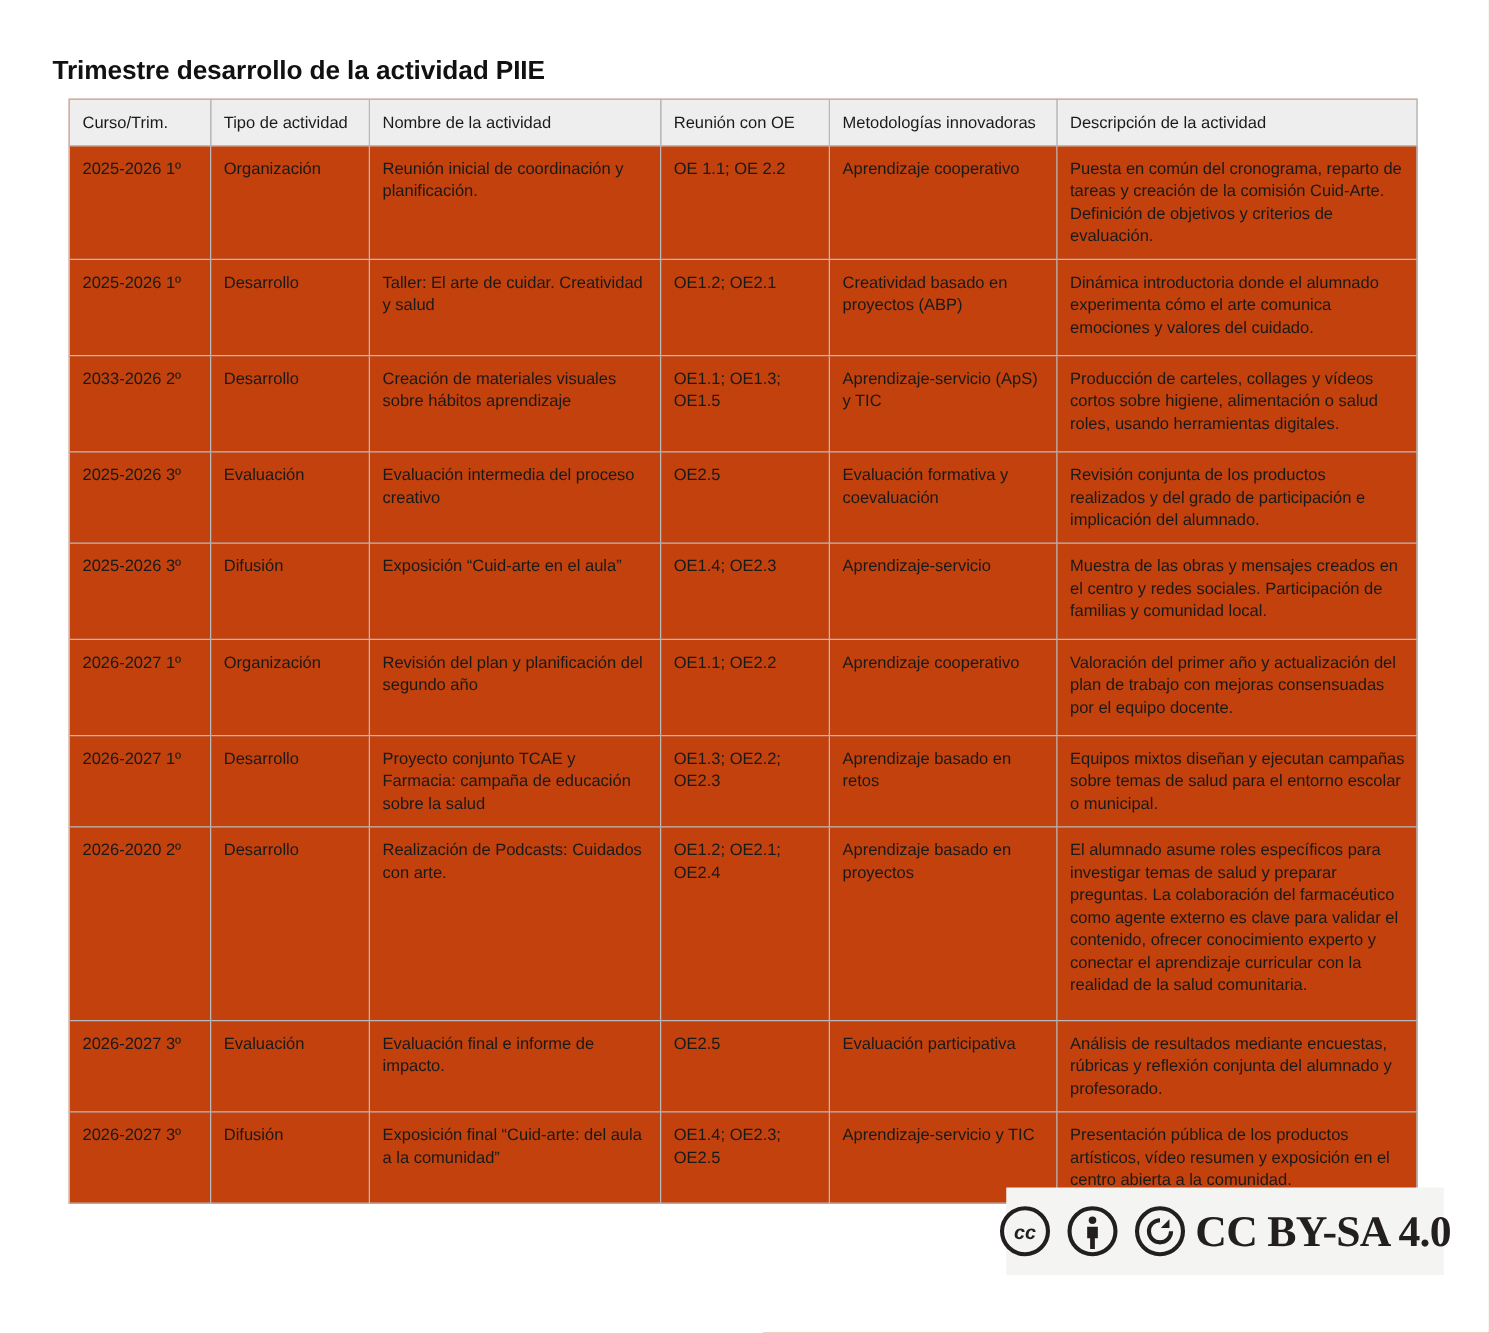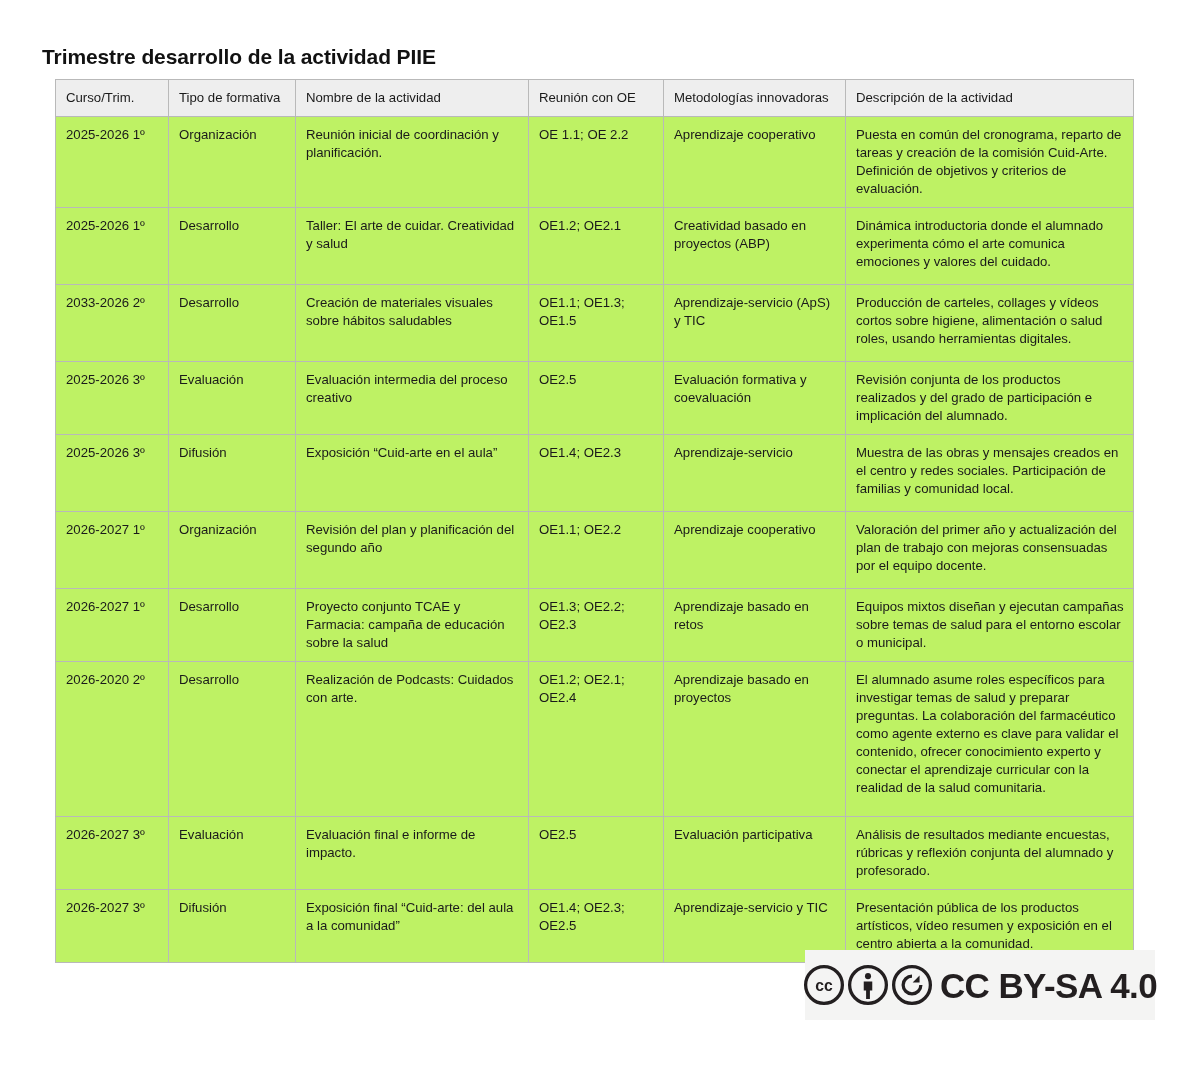--- a/index.html
+++ b/index.html
@@ -32,21 +32,21 @@
     line-height: 26px;
     white-space: nowrap;
   }
   table.activity-table {
     position: absolute;
     left: 55px;
     top: 79px;
     width: 1078px;
     border-collapse: collapse;
     table-layout: fixed;
-    background: #bef264;
+    background: #c2410c;
   }
   table.activity-table th,
   table.activity-table td {
     border: 1px solid #b9b9b9;
     vertical-align: top;
     padding: 9px 9px 9px 10px;
     font-size: 13.2px;
     line-height: 18px;
     font-weight: normal;
     text-align: left;
@@ -74,31 +74,33 @@
     height: 70px;
     background: #f4f4f3;
     display: flex;
     align-items: center;
     justify-content: center;
     gap: 0px;
   }
   .cc-icons {
     display: flex;
     align-items: flex-start;
-    gap: 2px;
+    gap: 12px;
+    font-style: italic;
   }
   .cc-icons svg { display: block; }
   .cc-text {
     font-size: 35px;
     font-weight: bold;
     letter-spacing: -0.6px;
     color: #231f20;
     margin-left: 7px;
     line-height: 35px;
     white-space: nowrap;
+    font-family: Liberation Serif, serif;
   }
 </style>
 </head>
 <body>
 
 <div class="page">
 
   <div class="doc-title">Trimestre desarrollo de la actividad PIIE</div>
 
   <table class="activity-table">
@@ -106,21 +108,21 @@
       <col class="c0">
         <col class="c1">
         <col class="c2">
       <col class="c3">
         <col class="c4">
         <col class="c5">
     </colgroup>
     <thead>
       <tr>
         <th>Curso/Trim.</th>
-        <th>Tipo de formativa</th>
+        <th>Tipo de actividad</th>
         <th>Nombre de la actividad</th>
         <th>Reunión con OE</th>
         <th>Metodologías innovadoras</th>
         <th>Descripción de la actividad</th>
       </tr>
     </thead>
     <tbody>
       <tr style="height:77px">
         <td>2025-2026 1º</td>
         <td>Organización</td>
@@ -133,21 +135,21 @@
         <td>2025-2026 1º</td>
         <td>Desarrollo</td>
         <td>Taller: El arte de cuidar. Creatividad y salud</td>
         <td>OE1.2; OE2.1</td>
         <td>Creatividad basado en proyectos (ABP)</td>
         <td>Dinámica introductoria donde el alumnado experimenta cómo el arte comunica emociones y valores del cuidado.</td>
       </tr>
       <tr style="height:77px">
         <td>2033-2026 2º</td>
         <td>Desarrollo</td>
-        <td>Creación de materiales visuales sobre hábitos saludables</td>
+        <td>Creación de materiales visuales sobre hábitos aprendizaje</td>
         <td>OE1.1; OE1.3; OE1.5</td>
         <td>Aprendizaje-servicio (ApS) y TIC</td>
         <td>Producción de carteles, collages y vídeos cortos sobre higiene, alimentación o salud roles, usando herramientas digitales.</td>
       </tr>
       <tr style="height:58px">
         <td>2025-2026 3º</td>
         <td>Evaluación</td>
         <td>Evaluación intermedia del proceso creativo</td>
         <td>OE2.5</td>
         <td>Evaluación formativa y coevaluación</td>

